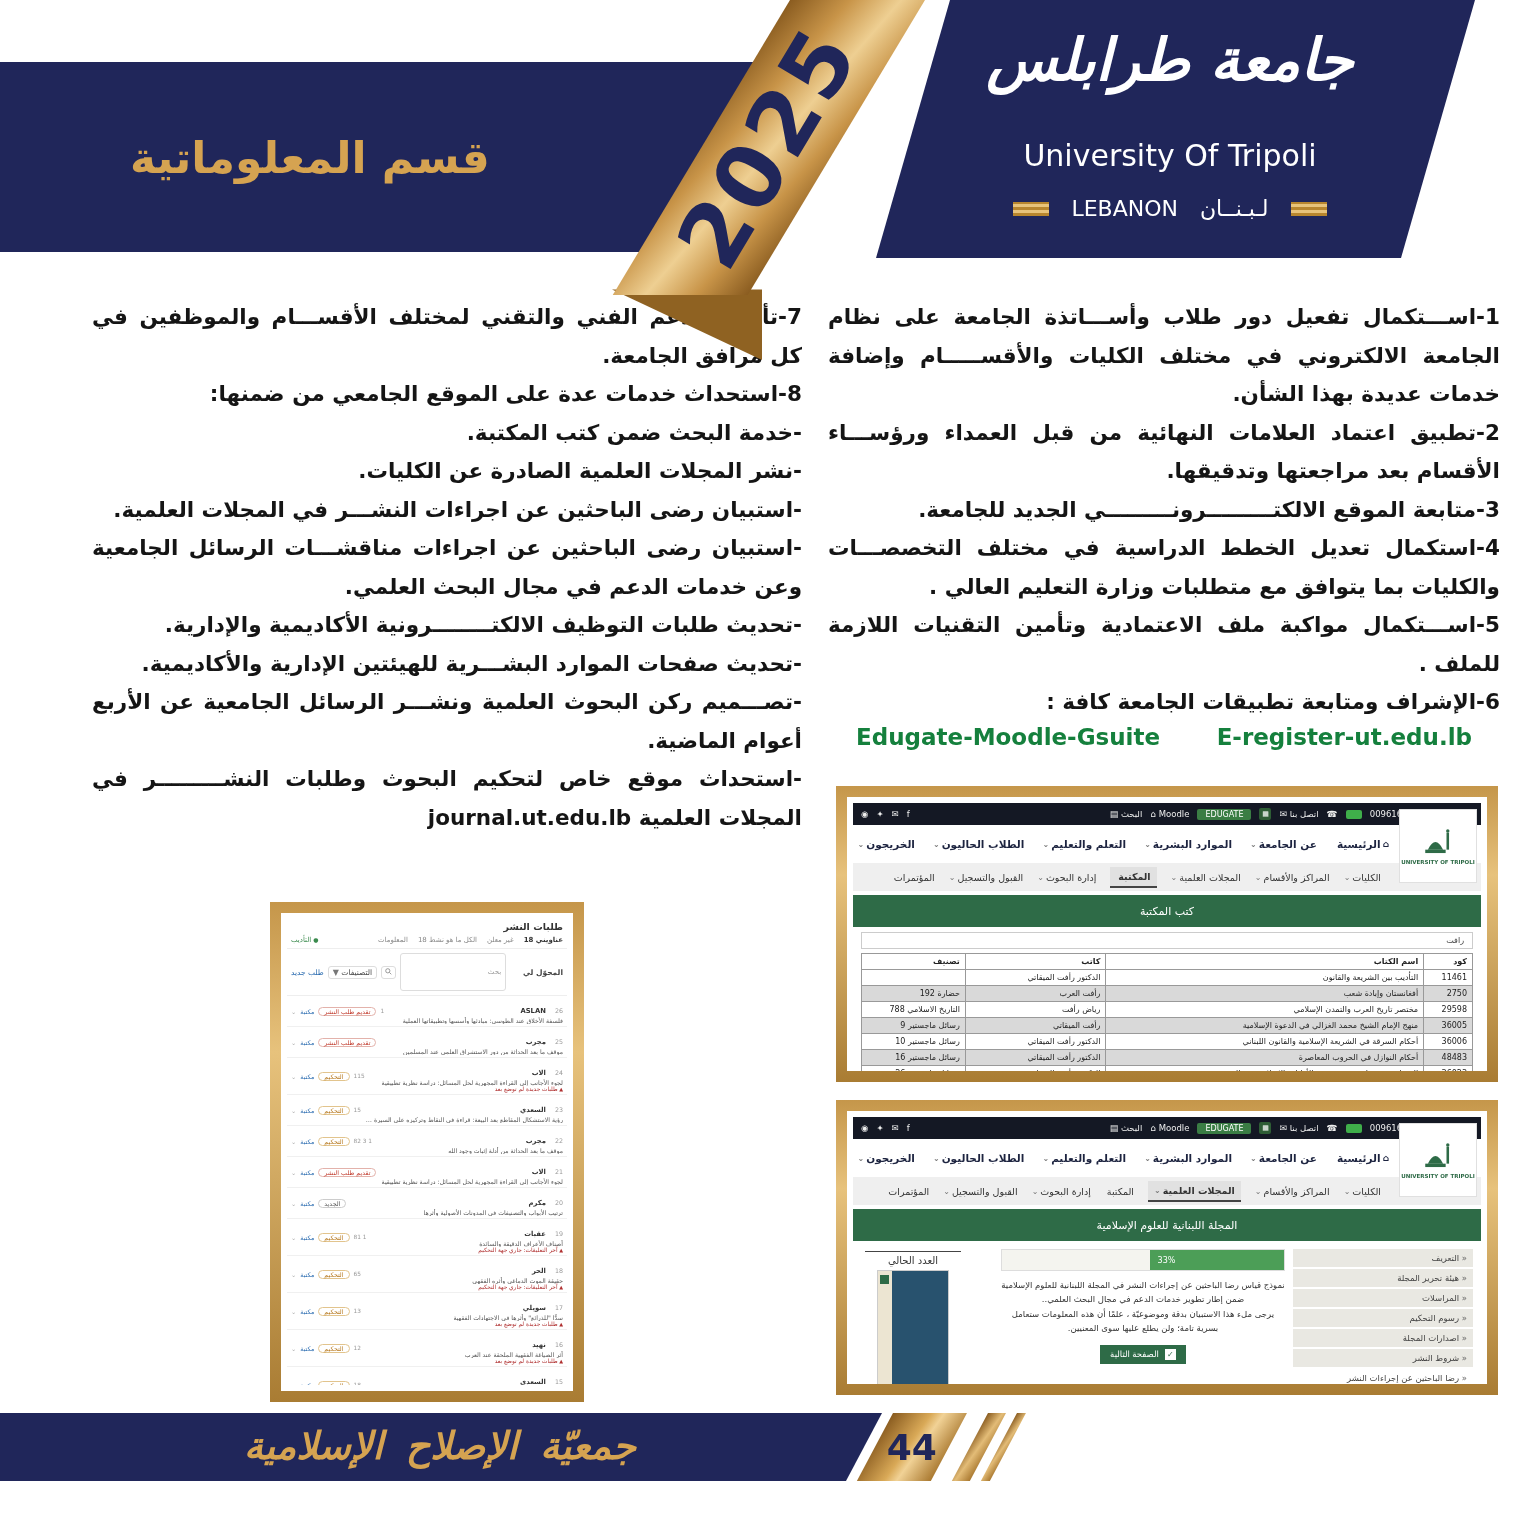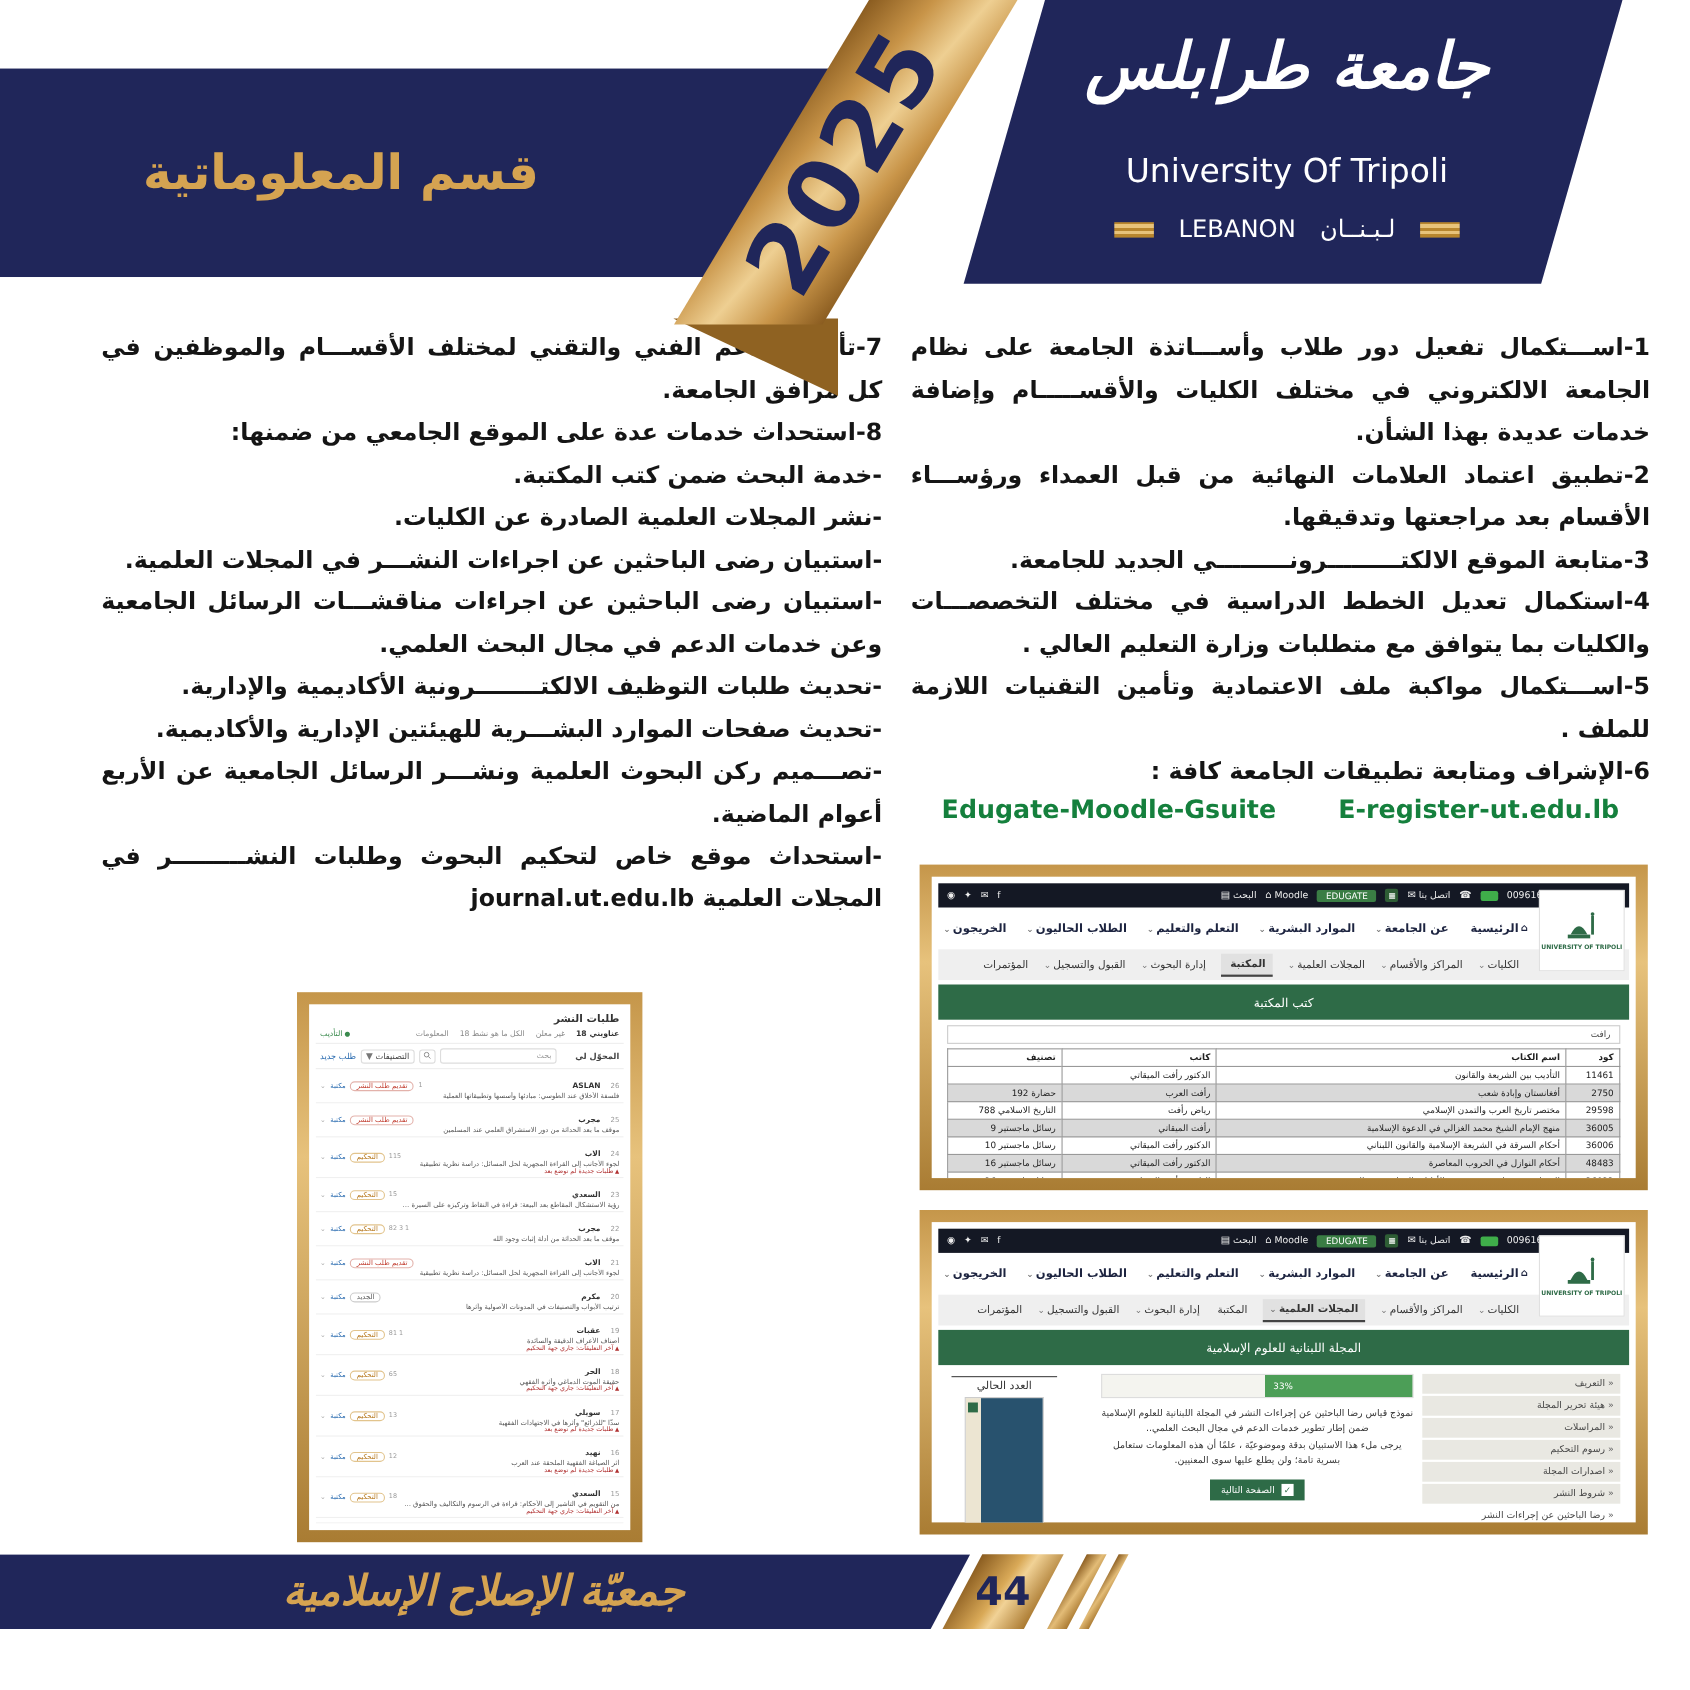--- a/index.html
+++ b/index.html
@@ -112,21 +112,21 @@
   .ta-help{margin-right:auto;color:#3a8a4d;}
   .ta-help::before{content:"● ";font-size:6px;}
   .ta-controls{display:flex;direction:rtl;align-items:center;font-size:7.5px;color:#444;
         padding:4px;gap:6px;flex:none;border-bottom:1px solid #eee;}
   .ta-assigned{font-weight:bold;}
   .ta-group{margin-right:auto;display:flex;direction:ltr;gap:4px;align-items:center;}
   .ta-new{color:#2b6cb0;}
   .ta-filter{border:1px solid #ddd;border-radius:3px;padding:1px 4px;}
   .ta-mag{border:1px solid #ddd;border-radius:3px;padding:1px 3px;font-size:7px;}
   .ta-search{border:1px solid #ddd;border-radius:3px;width:96px;font-size:7px;color:#999;
-        padding:2px 4px;text-align:right;direction:rtl;background:#fff;}
+        padding:14px 4px;text-align:right;direction:rtl;background:#fff;}
   .ta-rows{flex:1;overflow:hidden;}
   .trow{display:flex;direction:rtl;border-bottom:1px solid #f0f0f0;padding:2px 4px;gap:4px;}
   .tmain{flex:1;min-width:0;}
   .tnum{font-size:6.3px;color:#999;margin-left:4px;}
   .tname{font-size:6.8px;font-weight:bold;color:#333;}
   .tdesc{font-size:6.2px;color:#555;white-space:nowrap;overflow:hidden;text-overflow:ellipsis;}
   .tmeta{font-size:5.8px;color:#b03030;}
   .tmeta:empty{display:none;}
   .tmeta::before{content:"▲ ";font-size:5px;}
   .tbadges{flex:none;display:flex;direction:ltr;align-items:center;gap:4px;font-size:6.3px;}
@@ -138,21 +138,21 @@
   .pill.submit{color:#c0392b;border-color:#e3b2ab;}
   .pill.new{color:#555;border-color:#ccc;}
   .tcount{color:#999;font-size:5.8px;white-space:nowrap;}
   .tcount:empty{display:none;}
 
   
   .footer-band{position:absolute;top:1413px;left:0;width:882px;height:68px;background:#20265a;
         clip-path:polygon(0 0,100% 0,calc(100% - 36px) 100%,0 100%);}
   .footer-org{position:absolute;top:1424px;left:170px;width:540px;text-align:center;
         font-size:38px;font-style:italic;font-weight:bold;color:#d5a351;z-index:2;
-        font-family:Liberation Serif, serif;}
+        font-family:Liberation Mono, monospace;}
   .page-num-block{position:absolute;top:1413px;left:893px;width:74px;height:68px;
         background:linear-gradient(100deg,#8a5c20,#d9a957 45%,#f1d296 60%,#a9782f);
         transform:skewX(-28deg);transform-origin:top left;display:flex;align-items:center;
         justify-content:center;}
   .page-num{transform:skewX(28deg);font-size:36px;font-weight:bold;color:#20265a;}
   .fstripe{position:absolute;top:1413px;height:68px;transform:skewX(-28deg);
         transform-origin:top left;background:linear-gradient(100deg,#8a5c20,#e3bc77,#a9782f);}
   .fs1{left:988px;width:18px;} .fs2{left:1017px;width:9px;}
   .icn{font-size:9px;}
 </style>

